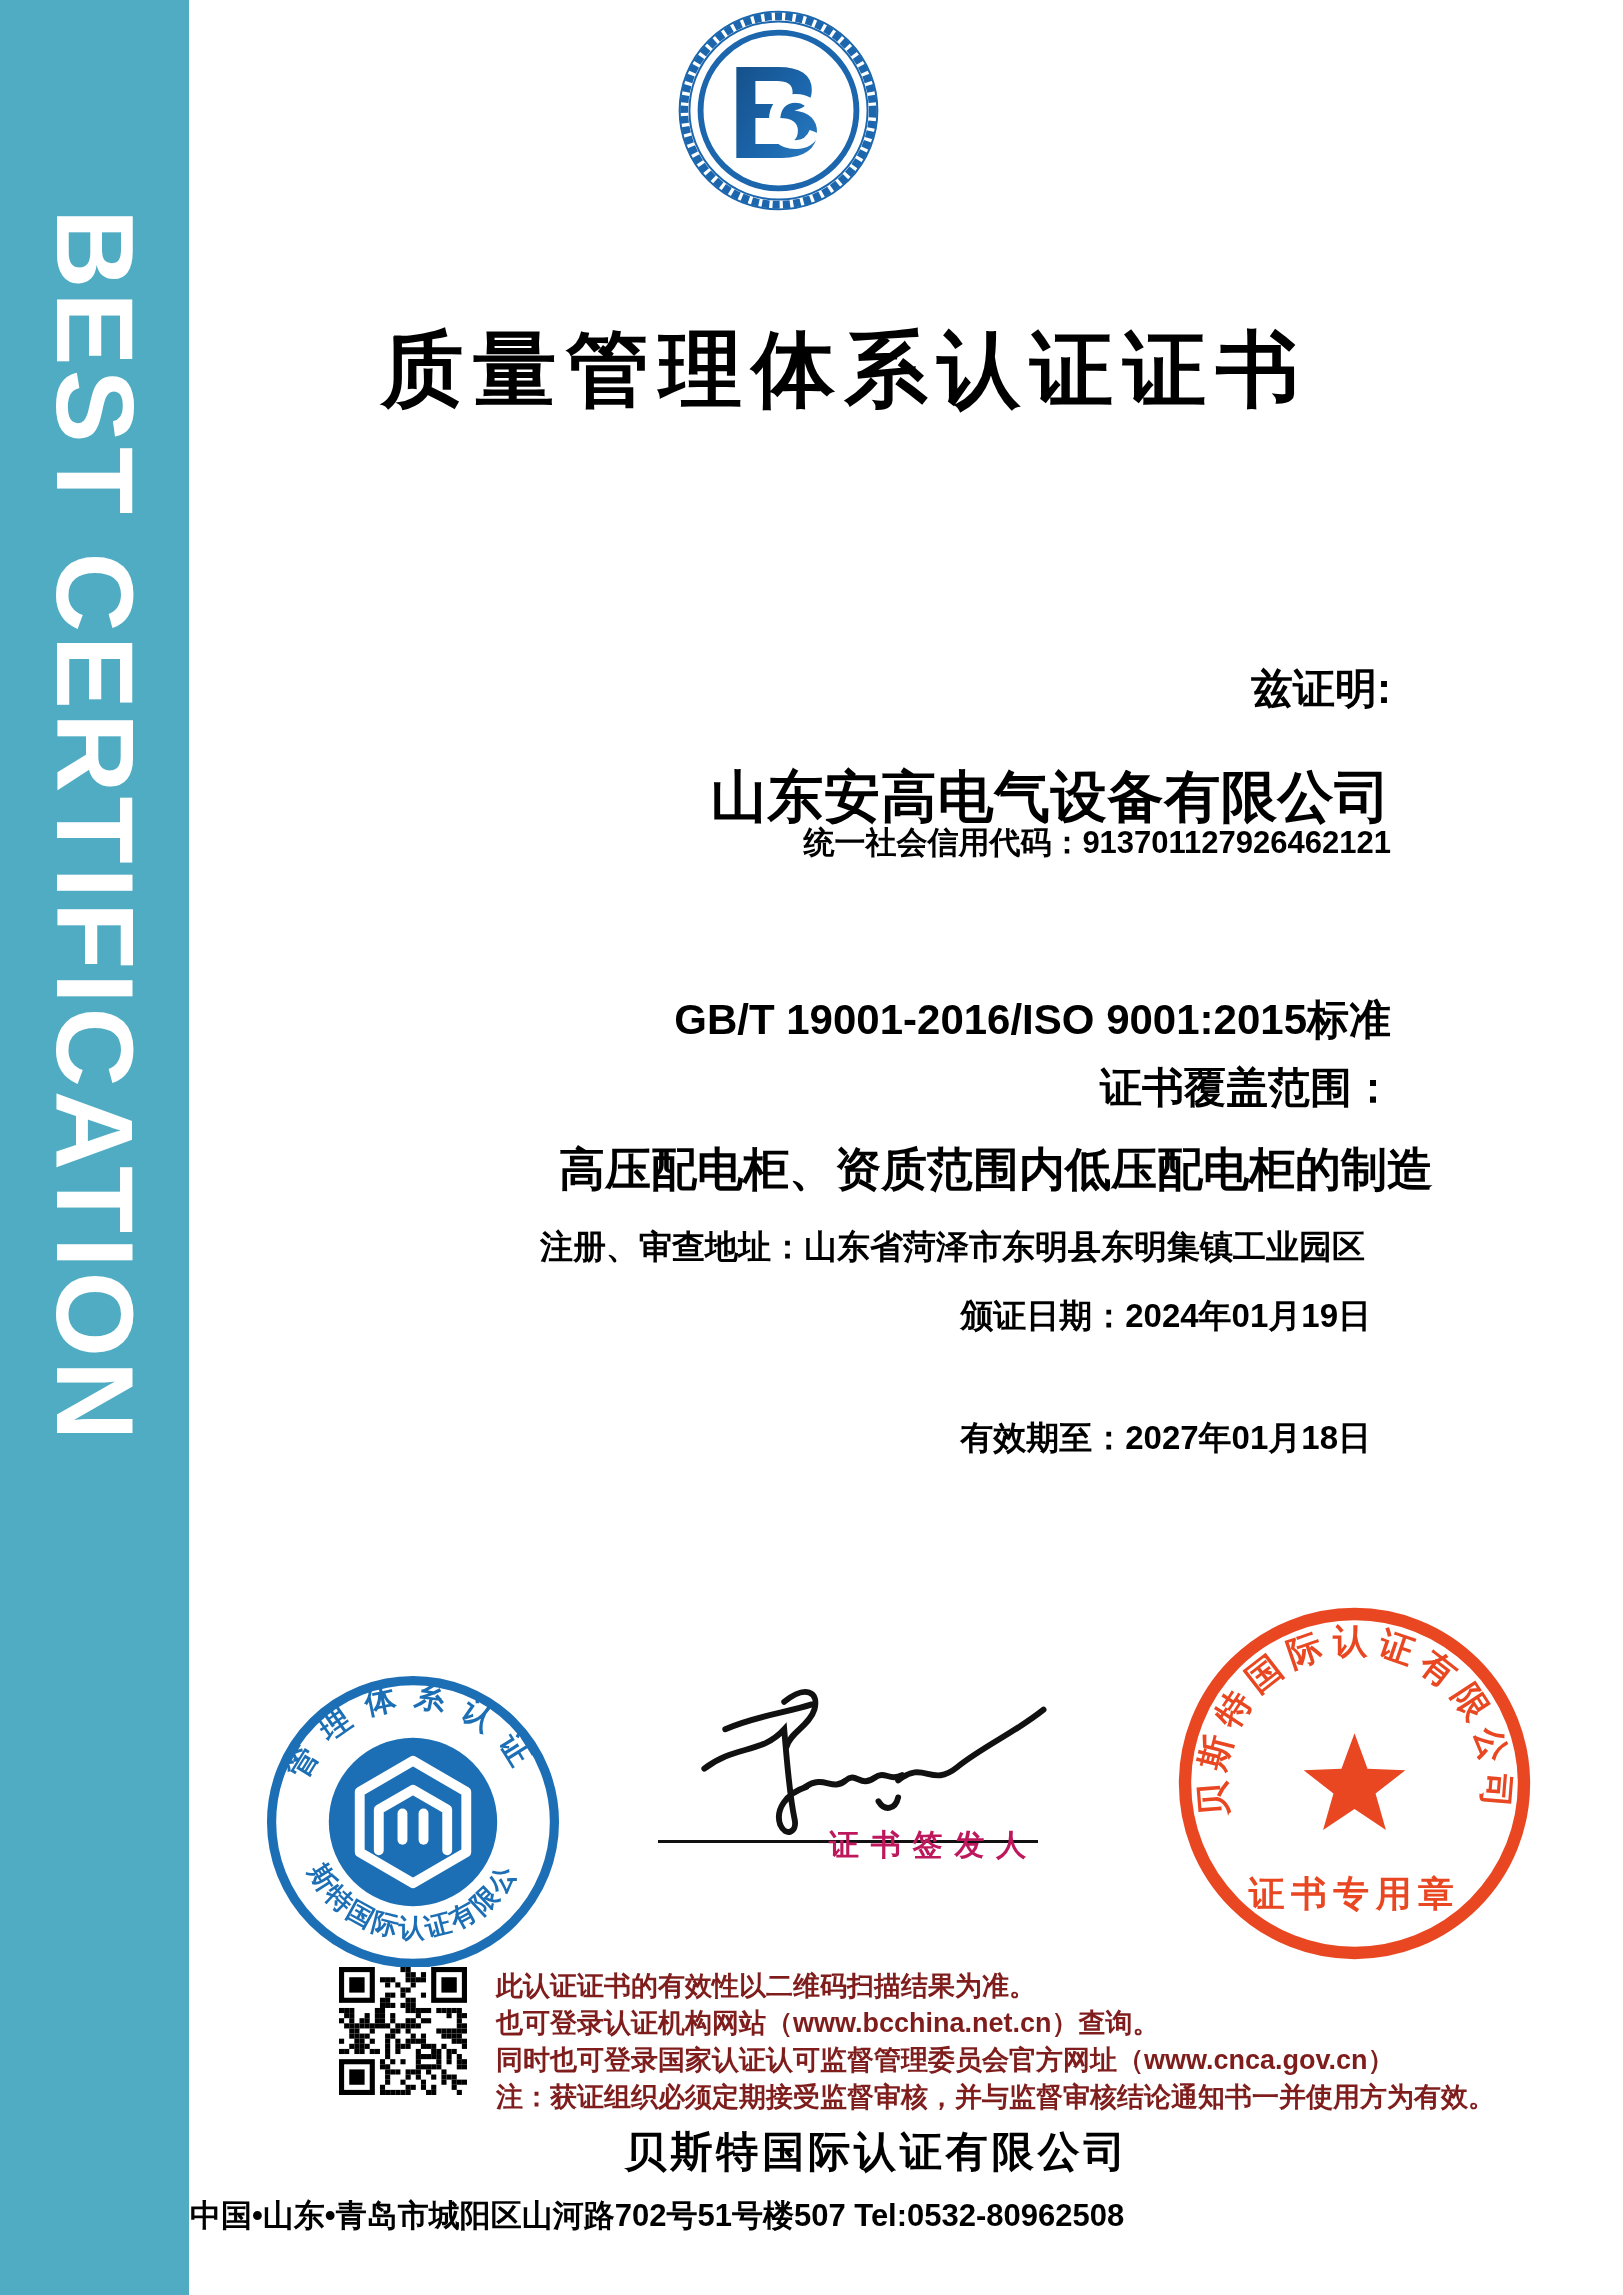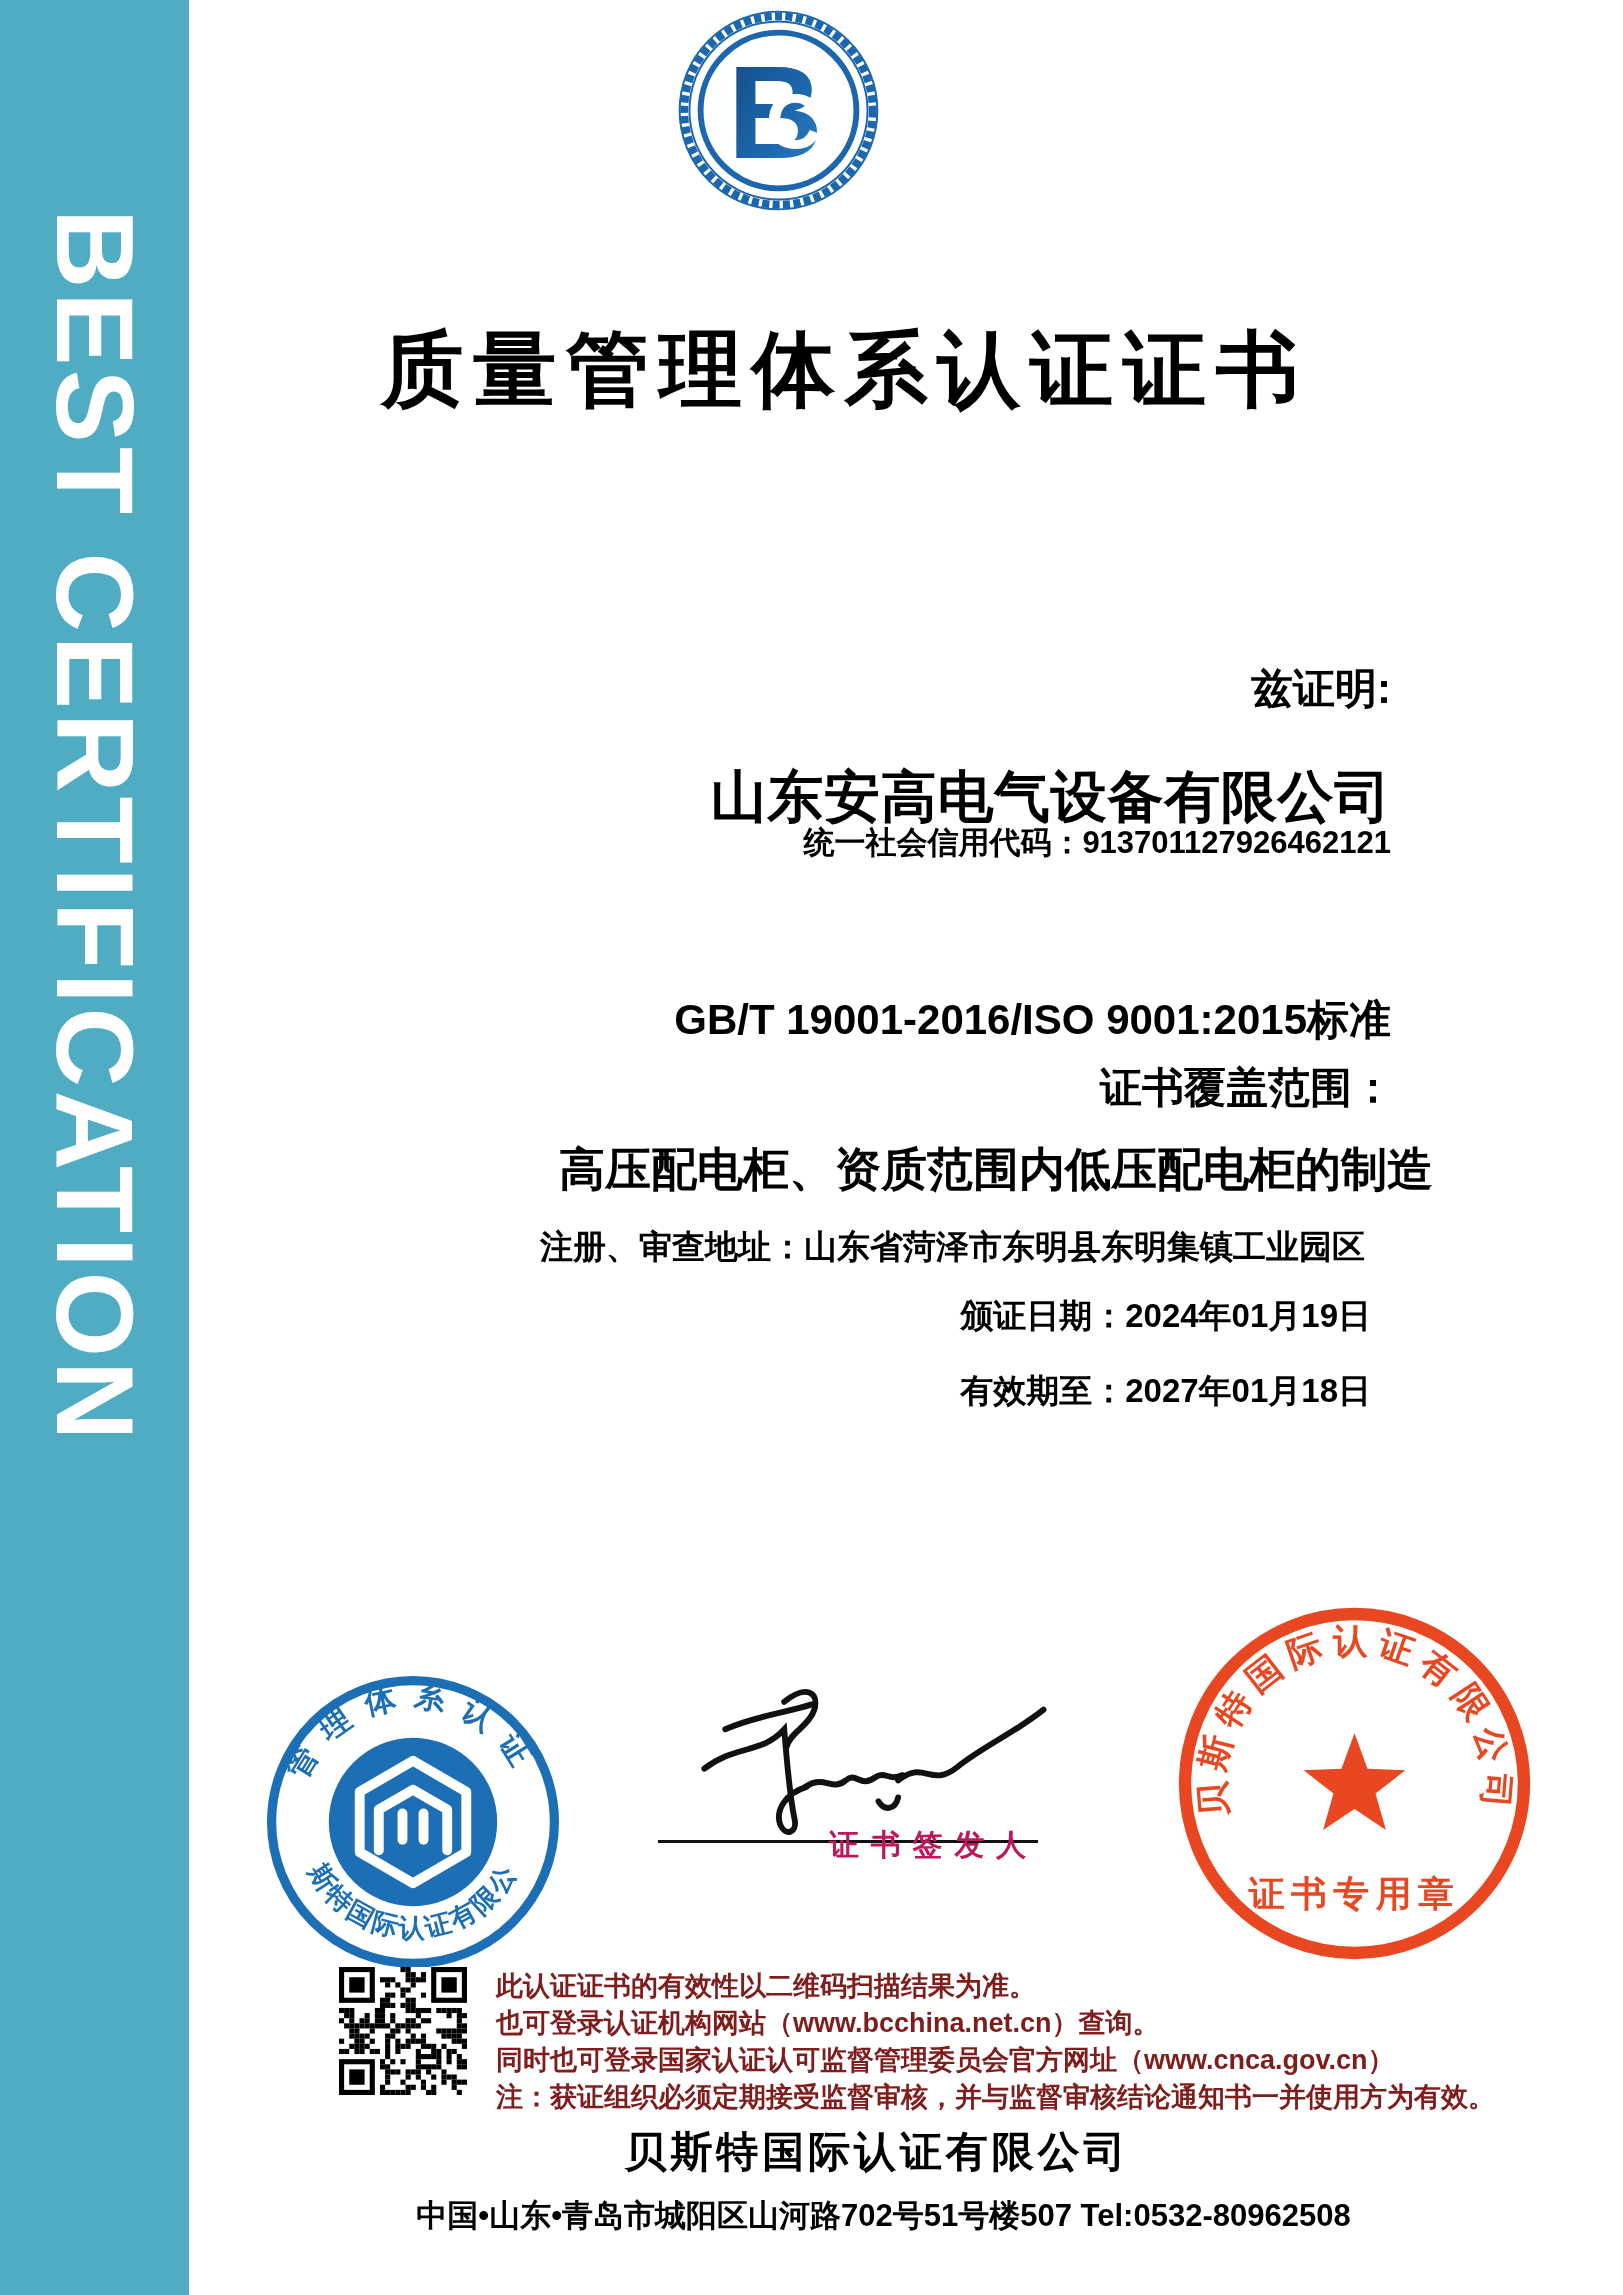--- a/index.html
+++ b/index.html
@@ -47,21 +47,21 @@
   .l-certno{top:588px;font-size:31px;padding-right:108px;width:1201px;}
   .l-certify{top:661px;font-size:42px;padding-right:108px;width:1201px;text-align:right;}
   .l-company{top:728px;font-size:56px;font-weight:800;padding-right:108px;width:1201px;letter-spacing:0.7px;margin-top:32px;}
   .l-credit{top:822px;font-size:31px;padding-right:108px;width:1201px;}
   .l-conform{top:895px;font-size:42px;padding-right:108px;width:1201px;}
   .l-standard{top:976px;font-size:42px;padding-right:108px;width:1201px;margin-top:16px;}
   .l-scopelabel{top:1060px;font-size:42px;padding-right:105px;width:1204px;}
   .l-scope{top:1139px;font-size:46px;padding-right:65px;width:1243px;}
   .l-address{top:1225px;font-size:33px;padding-right:134px;width:1175px;}
   .l-issue{top:1294px;font-size:33px;padding-right:128px;width:1181px;}
-  .l-valid{top:1369px;font-size:33px;padding-right:128px;width:1181px;}
+  .l-valid{top:1416px;font-size:33px;padding-right:128px;width:1181px;}
   .mono-num{letter-spacing:0px;}
   
   .blue-seal{position:absolute;left:265px;top:1674px;width:296px;height:296px;}
   .red-seal{position:absolute;left:1172px;top:1601px;width:365px;height:365px;}
   
   .signature{position:absolute;left:648px;top:1682px;width:406px;height:164px;}
   .sig-line{position:absolute;left:658px;top:1840px;width:380px;height:3.3px;background:#111;}
   .sig-caption{
     position:absolute;left:658px;top:1825px;width:380px;
     text-align:right;font-size:30px;font-weight:700;letter-spacing:11.8px;color:#be185d;
@@ -73,21 +73,21 @@
     font-size:27px;font-weight:700;line-height:37px;color:#7f1d1d;
     white-space:nowrap;
   }
   
   .footer-company{
     position:absolute;left:190px;top:2124px;width:1374px;
     text-align:center;font-size:42px;font-weight:800;letter-spacing:3.9px;color:#000;
   }
   .footer-address{
     position:absolute;left:190px;top:2195px;width:1387px;
-    text-align:center;font-size:31px;font-weight:700;color:#000;white-space:nowrap;
+    text-align:left;font-size:31px;font-weight:700;color:#000;white-space:nowrap;
   }
   svg text{font-family:"Liberation Sans","DejaVu Sans",sans-serif;}
 </style>
 </head>
 <body>
 
 <div id="page">
 
   <div class="band"></div>
   <div class="band-text">BEST CERTIFICATION</div>

